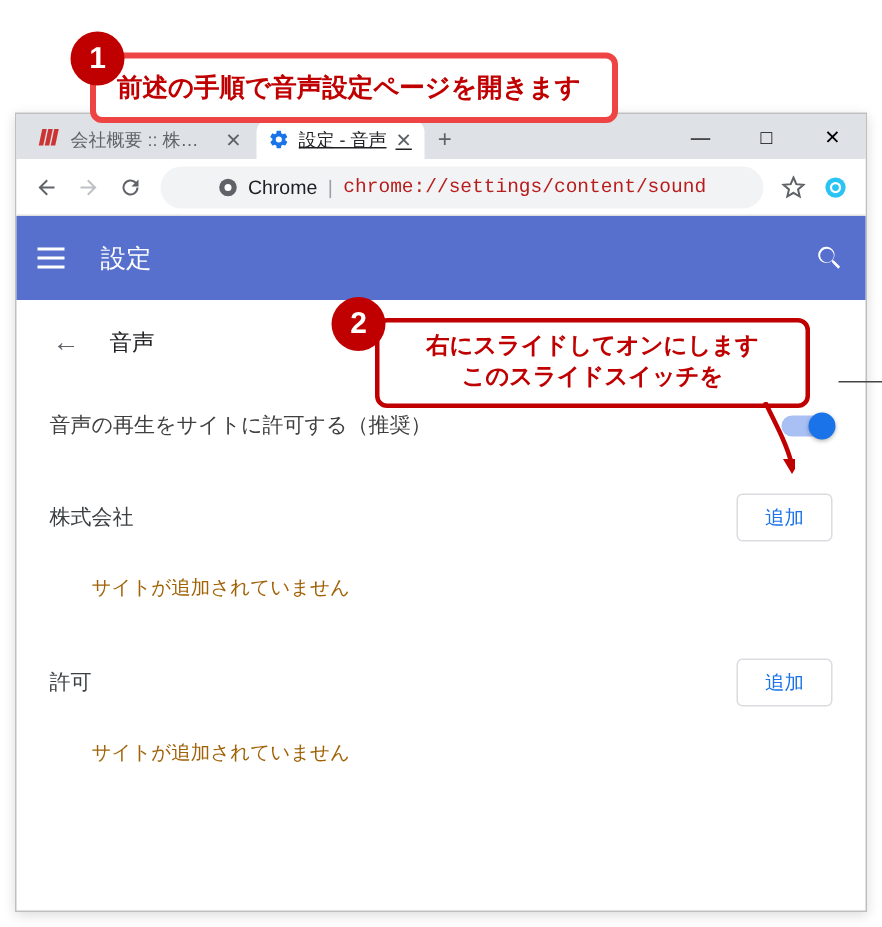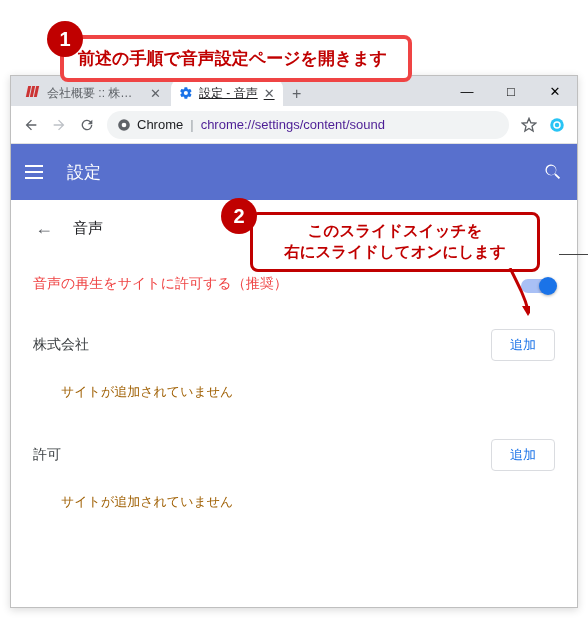--- a/index.html
+++ b/index.html
@@ -24,41 +24,41 @@
 .tab-title { white-space: nowrap; overflow: hidden; text-overflow: ellipsis; flex: 1; }
 .tab-close { margin-left: 6px; color: #5f6368; font-size: 13px; cursor: pointer; }
 .newtab { width: 24px; height: 24px; display: flex; align-items: center; justify-content: center; color: #5f6368; font-size: 16px; cursor: pointer; }
 .win-controls { display: flex; height: 30px; }
 .win-btn { width: 44px; display: flex; align-items: center; justify-content: center; font-size: 13px; color: #000; cursor: pointer; }
 
 
 .addrbar { height: 38px; background: #fff; border-bottom: 1px solid #e0e0e0; display: flex; align-items: center; padding: 0 6px; }
 .nav-btn { width: 28px; height: 28px; display: flex; align-items: center; justify-content: center; color: #5f6368; cursor: pointer; border-radius: 50%; }
 .nav-btn.disabled { color: #bdc1c6; }
-.omnibox { flex: 1; height: 28px; background: #f1f3f4; border-radius: 14px; display: flex; align-items: center; padding: 0 10px; margin: 0 6px; font-size: 13px; color: #5f6368; }
+.omnibox { flex: 1; height: 28px; background: #f1f3f4; border-radius: 14px; display: flex; align-items: center; padding: 0 10px; margin: 0 6px; font-size: 13px; color: #5f6368; justify-content: center; }
 .omnibox .secure { margin-right: 6px; display: flex; align-items: center; }
 .omnibox .host { color: #202124; }
 .omnibox .sep { margin: 0 7px; color: #9aa0a6; }
-.omnibox .path { color: #4c1d95; }
+.omnibox .path { color: #b91c1c; font-family: Liberation Mono, monospace; }
 .addr-icon { width: 28px; height: 28px; display: flex; align-items: center; justify-content: center; cursor: pointer; }
 
 
 .settings-header { height: 56px; background: #5870cd; color: #fff; display: flex; align-items: center; padding: 0 14px; }
 .hamburger { cursor: pointer; width: 24px; display: flex; flex-direction: column; gap: 4px; }
 .hamburger span { display: block; height: 2px; background: #fff; width: 18px; }
 .settings-title { margin-left: 18px; font-size: 17px; }
 .settings-search { margin-left: auto; cursor: pointer; }
 
 
 .content { padding: 0 22px; color: #202124; position: relative; }
 .section-head { display: flex; align-items: center; padding: 18px 0 18px 0; font-size: 15px; }
 .back-arrow { cursor: pointer; color: #5f6368; font-size: 18px; margin-right: 20px; margin-left: 2px; }
 .section-divider { position: absolute; right: -22px; top: 54px; width: 40px; height: 1px; background: #444; }
 
-.row { display: flex; align-items: flex-end; padding: 18px 0; font-size: 14px; color: #ef4444; }
+.row { display: flex; align-items: center; padding: 18px 0; font-size: 14px; color: #404040; }
 .toggle { margin-left: auto; position: relative; width: 34px; height: 14px; background: #a9c0f5; border-radius: 7px; cursor: pointer; }
 .toggle .knob { position: absolute; width: 18px; height: 18px; background: #1a73e8; border-radius: 50%; top: -2px; right: -2px; box-shadow: 0 1px 3px rgba(0,0,0,0.3); }
 
 .group-head { display: flex; align-items: center; padding: 18px 0 6px 0; font-size: 14px; color: #3c4043; }
 .add-btn { margin-left: auto; color: #1a73e8; border: 1px solid #dadce0; border-radius: 4px; padding: 6px 18px; font-size: 13px; cursor: pointer; background: #fff; }
 .empty { padding: 16px 0 20px 28px; font-size: 13px; color: #a16207; }
 
 
 .badge2 { left: 221px; top: 198px; z-index: 101; }
 .callout2 { position: absolute; left: 250px; top: 212px; width: 290px; z-index: 100; }
@@ -76,22 +76,22 @@
 <body>
 
 <div class="badge badge1">1</div>
 <div class="callout1">
   <div class="callout1-box">前述の手順で音声設定ページを開きます</div>
 </div>
 
 <div class="badge badge2">2</div>
 <div class="callout2">
   <div class="callout2-box">
+    <div>右にスライドしてオンにします</div>
     <div>このスライドスイッチを</div>
-    <div>右にスライドしてオンにします</div>
   </div>
   <div class="callout2-arrow">
     <svg width="280" height="50">
         <path d="M 260 0 C 270 20 275 30 278 42" stroke="#c00000" stroke-width="3" fill="none"></path>
         <polygon points="278,48 272,38 284,38" fill="#c00000"></polygon>
       </svg>
   </div>
 </div>
 
 <div class="browser">

